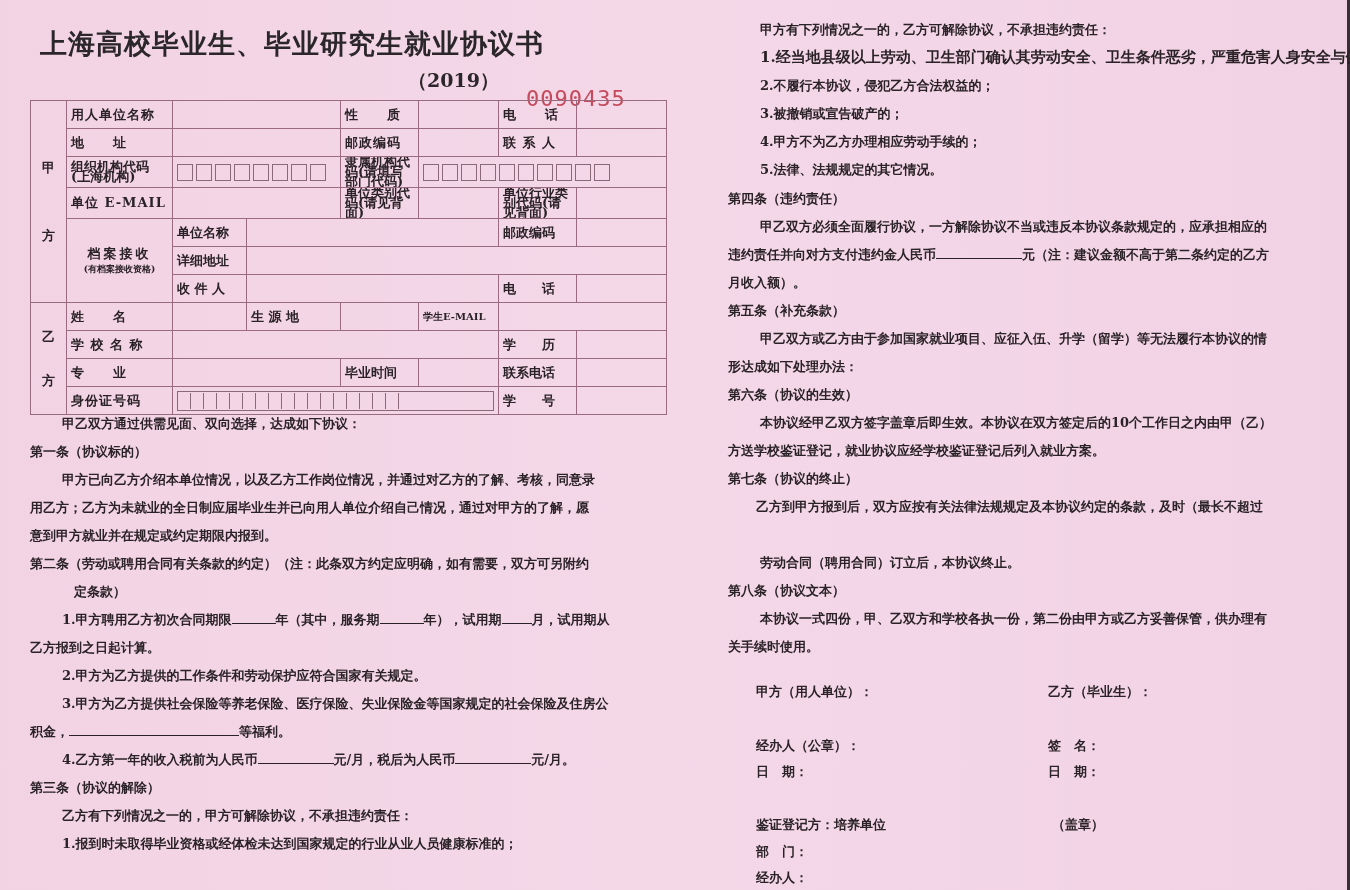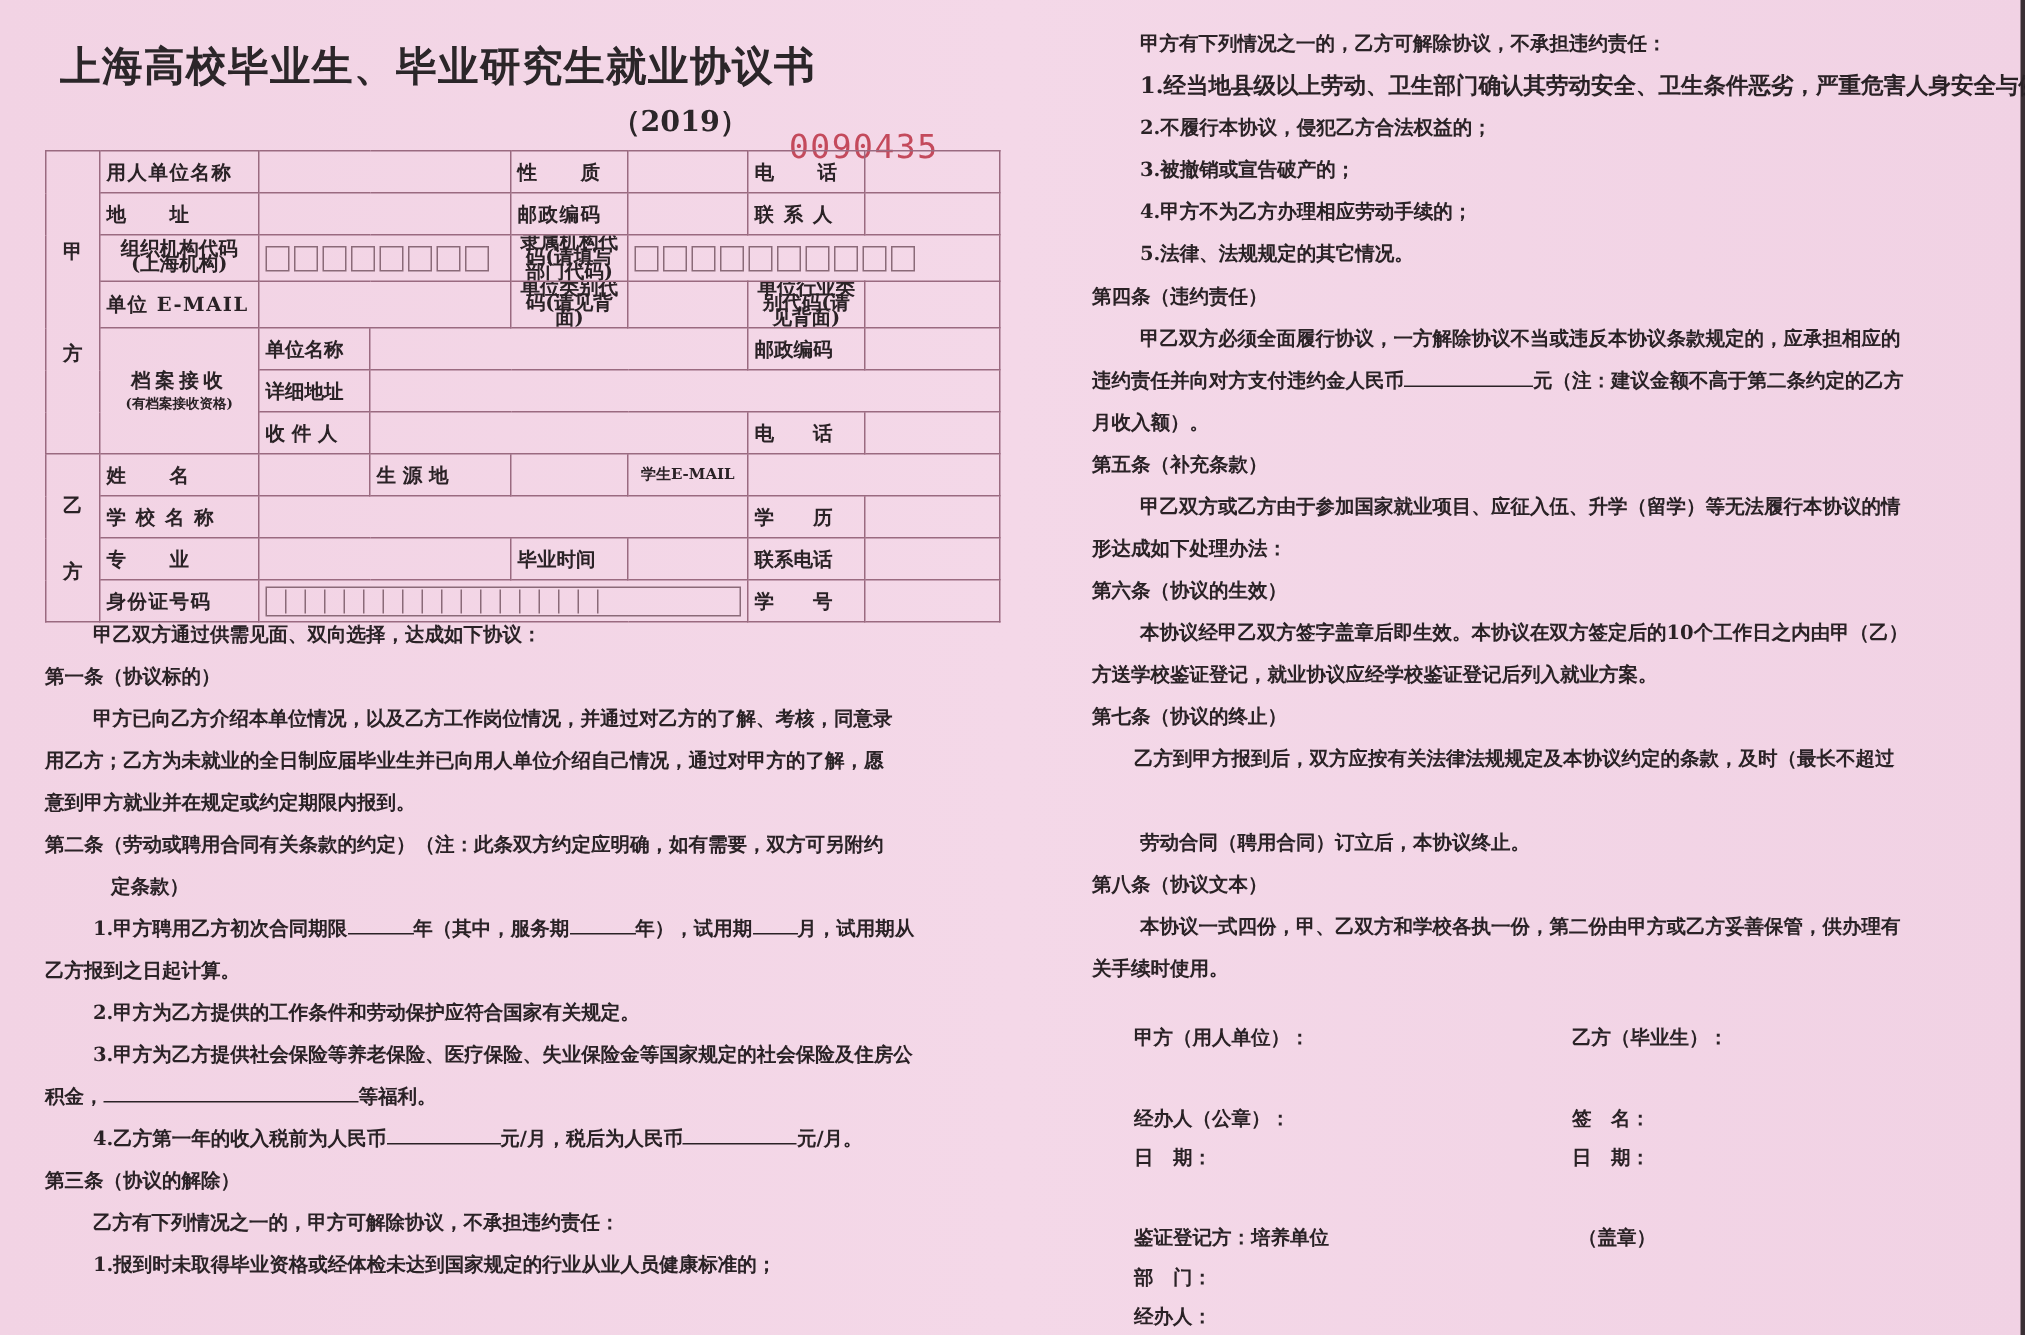--- a/index.html
+++ b/index.html
@@ -13,21 +13,21 @@
   .page { position:absolute; top:0; left:0; width:1350px; height:890px; background:linear-gradient(90deg,#f2d3e4 0%,#f4d8e8 50%,#f1d2e4 100%); }
   .right-edge { position:absolute; top:0; right:0; width:3px; height:890px; background:#3a2f34; }
 
   .title { position:absolute; left:40px; top:26px; width:620px; text-align:left; font-family:"DejaVu Sans","Liberation Sans",sans-serif; font-weight:bold; font-size:27px; letter-spacing:1px; color:#2b2629; }
   .year { position:absolute; left:408px; top:68px; font-size:19px; font-weight:bold; color:#2b2629; }
   .serial { position:absolute; left:526px; top:66px; font-family:"DejaVu Sans Mono","Liberation Mono",monospace; font-size:22px; color:#c44a5c; letter-spacing:1px;margin-top:20px; }
 
   table.form { position:absolute; left:30px; top:100px; width:636px; border-collapse:collapse; table-layout:fixed; }
   table.form td { border:1px solid #9a6a80; height:27px; padding:0 4px; font-size:13px; font-weight:bold; vertical-align:middle; white-space:nowrap; overflow:hidden; }
   td.side { text-align:center; font-size:15px; font-weight:bold; }
-  td.small { font-size:8px; line-height:10px; text-align:center; font-weight:normal; }
+  td.small { font-size:8px; line-height:10px; font-weight:normal; }
   td.lbl { letter-spacing:1px; }
   .boxes { display:flex; gap:3px; align-items:center; }
   .boxes span { display:inline-block; width:16px; height:17px; border:1px solid #8a6a78; box-sizing:border-box; }
   .idboxes { display:flex; align-items:center; border:1px solid #8a6a78; height:18px; }
   .idboxes span { display:inline-block; width:13px; height:16px; border-right:1px solid #8a6a78; box-sizing:border-box; }
   .idboxes span:last-child { border-right:none; }
 
   .para { position:absolute; font-size:13px; font-weight:bold; line-height:27px; white-space:nowrap; }
   .ind { padding-left:32px; }
   .blank { display:inline-block; border-bottom:1px solid #2a2226; vertical-align:baseline; height:12px; }

